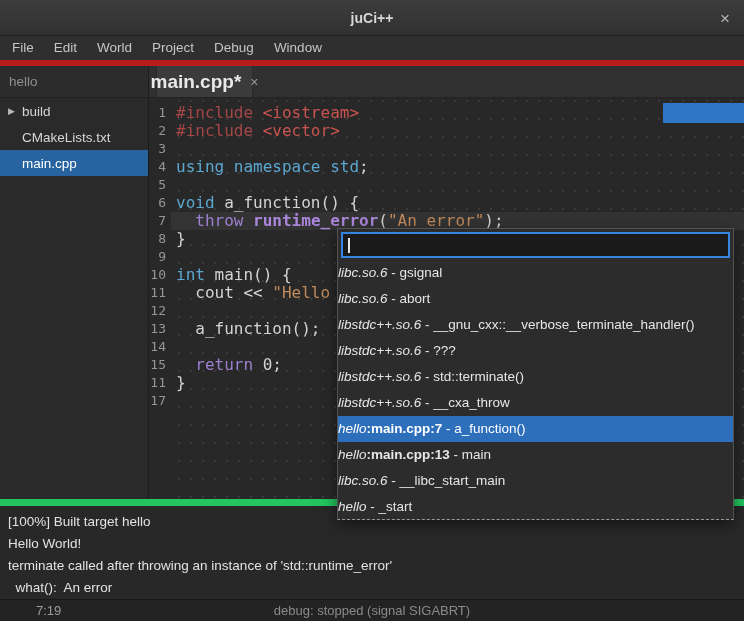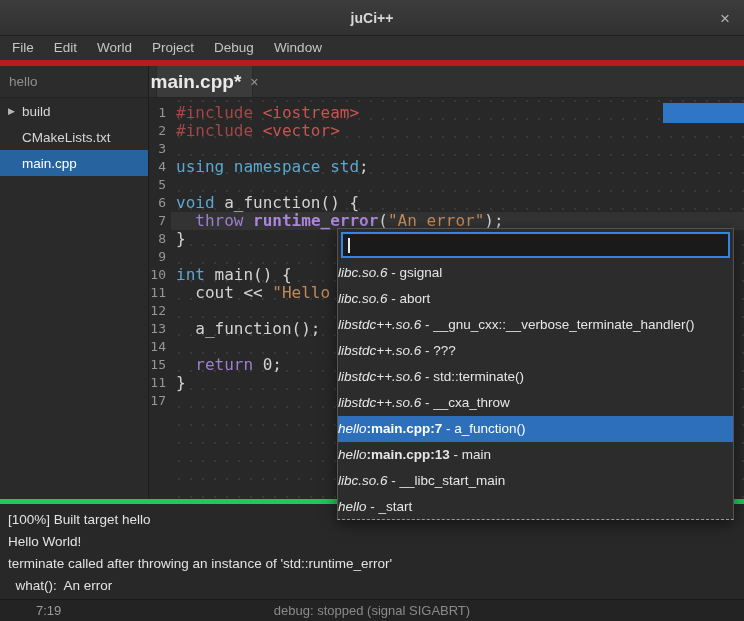--- a/index.html
+++ b/index.html
@@ -91,21 +91,21 @@
   .tok-kwb  { color:#ab86dd; font-weight:bold; }
   .tok-str  { color:#c08a5a; }
 
   .vthumb {
     position:absolute; top:5px; right:0; width:81px; height:20px;
     background:#3076c7;
   }
 
   
   .console {
-    height:100px; background:#282828; border-top:5px solid #22c55e;
+    height:100px; background:#282828; border-top:7px solid #22c55e;
     padding:5px 8px; overflow:hidden;
   }
   .console-line { font-size:13.5px; line-height:22px; color:#e2e2e2; white-space:pre; }
 
   
   .statusbar {
     height:22px; background:#232323; border-top:1px solid #181818;
     position:relative; display:flex; align-items:center;padding-left:28px;
   }
   .status-left { padding-left:8px; font-size:13px; color:#9a9a9a; }

